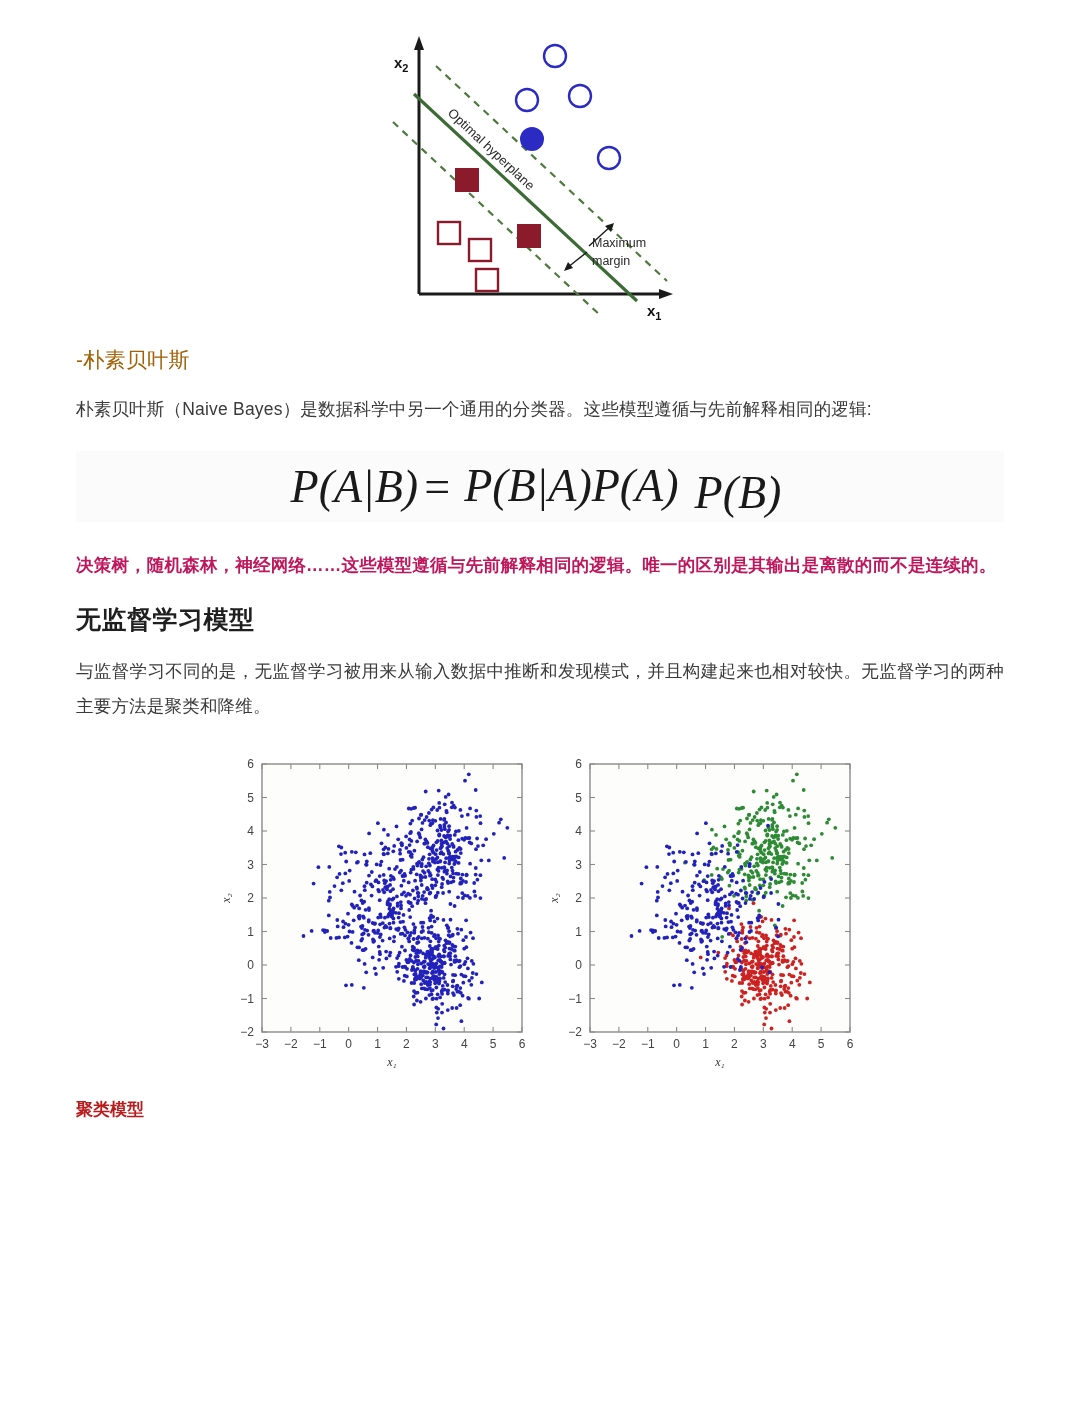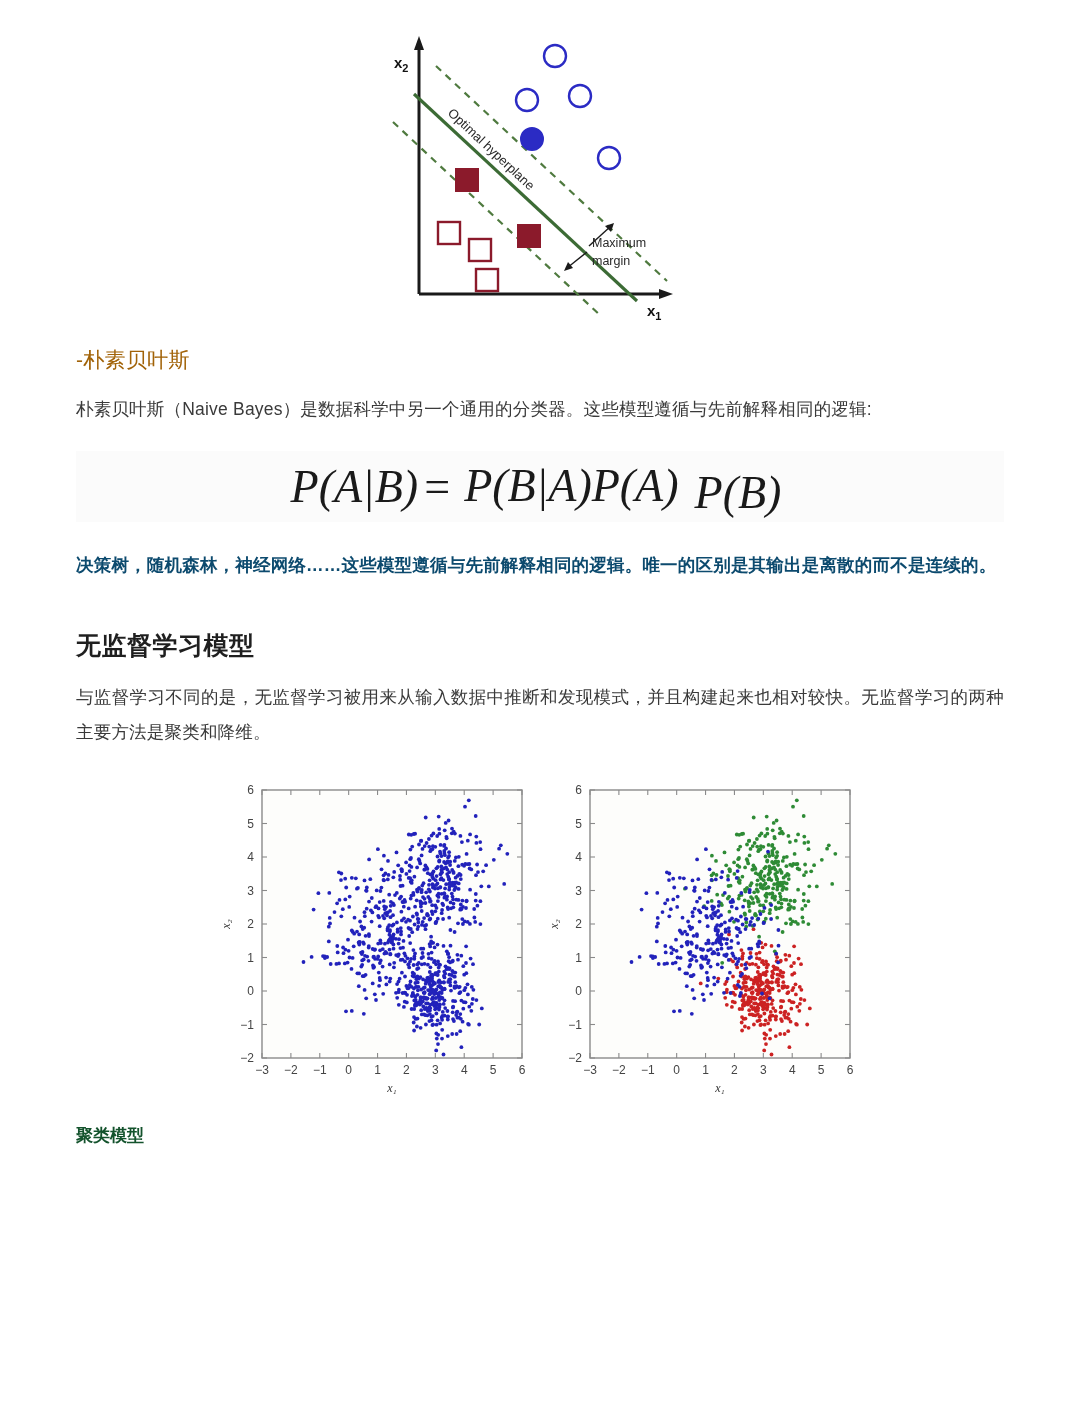--- a/index.html
+++ b/index.html
@@ -39,39 +39,39 @@
     font-size: 21px;
     font-weight: normal;
     color: #a16207;
     margin: 22px 0 18px 0;
     letter-spacing: 0.3px;
   }
   h2.section-heading {
     font-size: 25px;
     font-weight: bold;
     color: #1f1f1f;
-    margin: 46px 0 18px 0;
+    margin: 20px 0 18px 0;
     letter-spacing: 0.5px;
   }
   p.body-text {
     font-size: 17.5px;
     line-height: 2.0;
     color: #3a3a3a;
     margin: 0 0 18px 0;
     text-align: justify;
     letter-spacing: 0.2px;
   }
   p.body-text.bold {
     font-weight: bold;
-    color: #0c4a6e;
+    color: #be185d;
   }
   p.caption-bold {
     font-size: 17px;
     font-weight: bold;
-    color: #14532d;
+    color: #b91c1c;
     margin: 28px 0 16px 0;
   }
 
   
   .formula-wrap {
     display: flex;
     justify-content: center;
     align-items: center;
     margin: 24px 0 26px 0;
     background: #fbfbfb;

